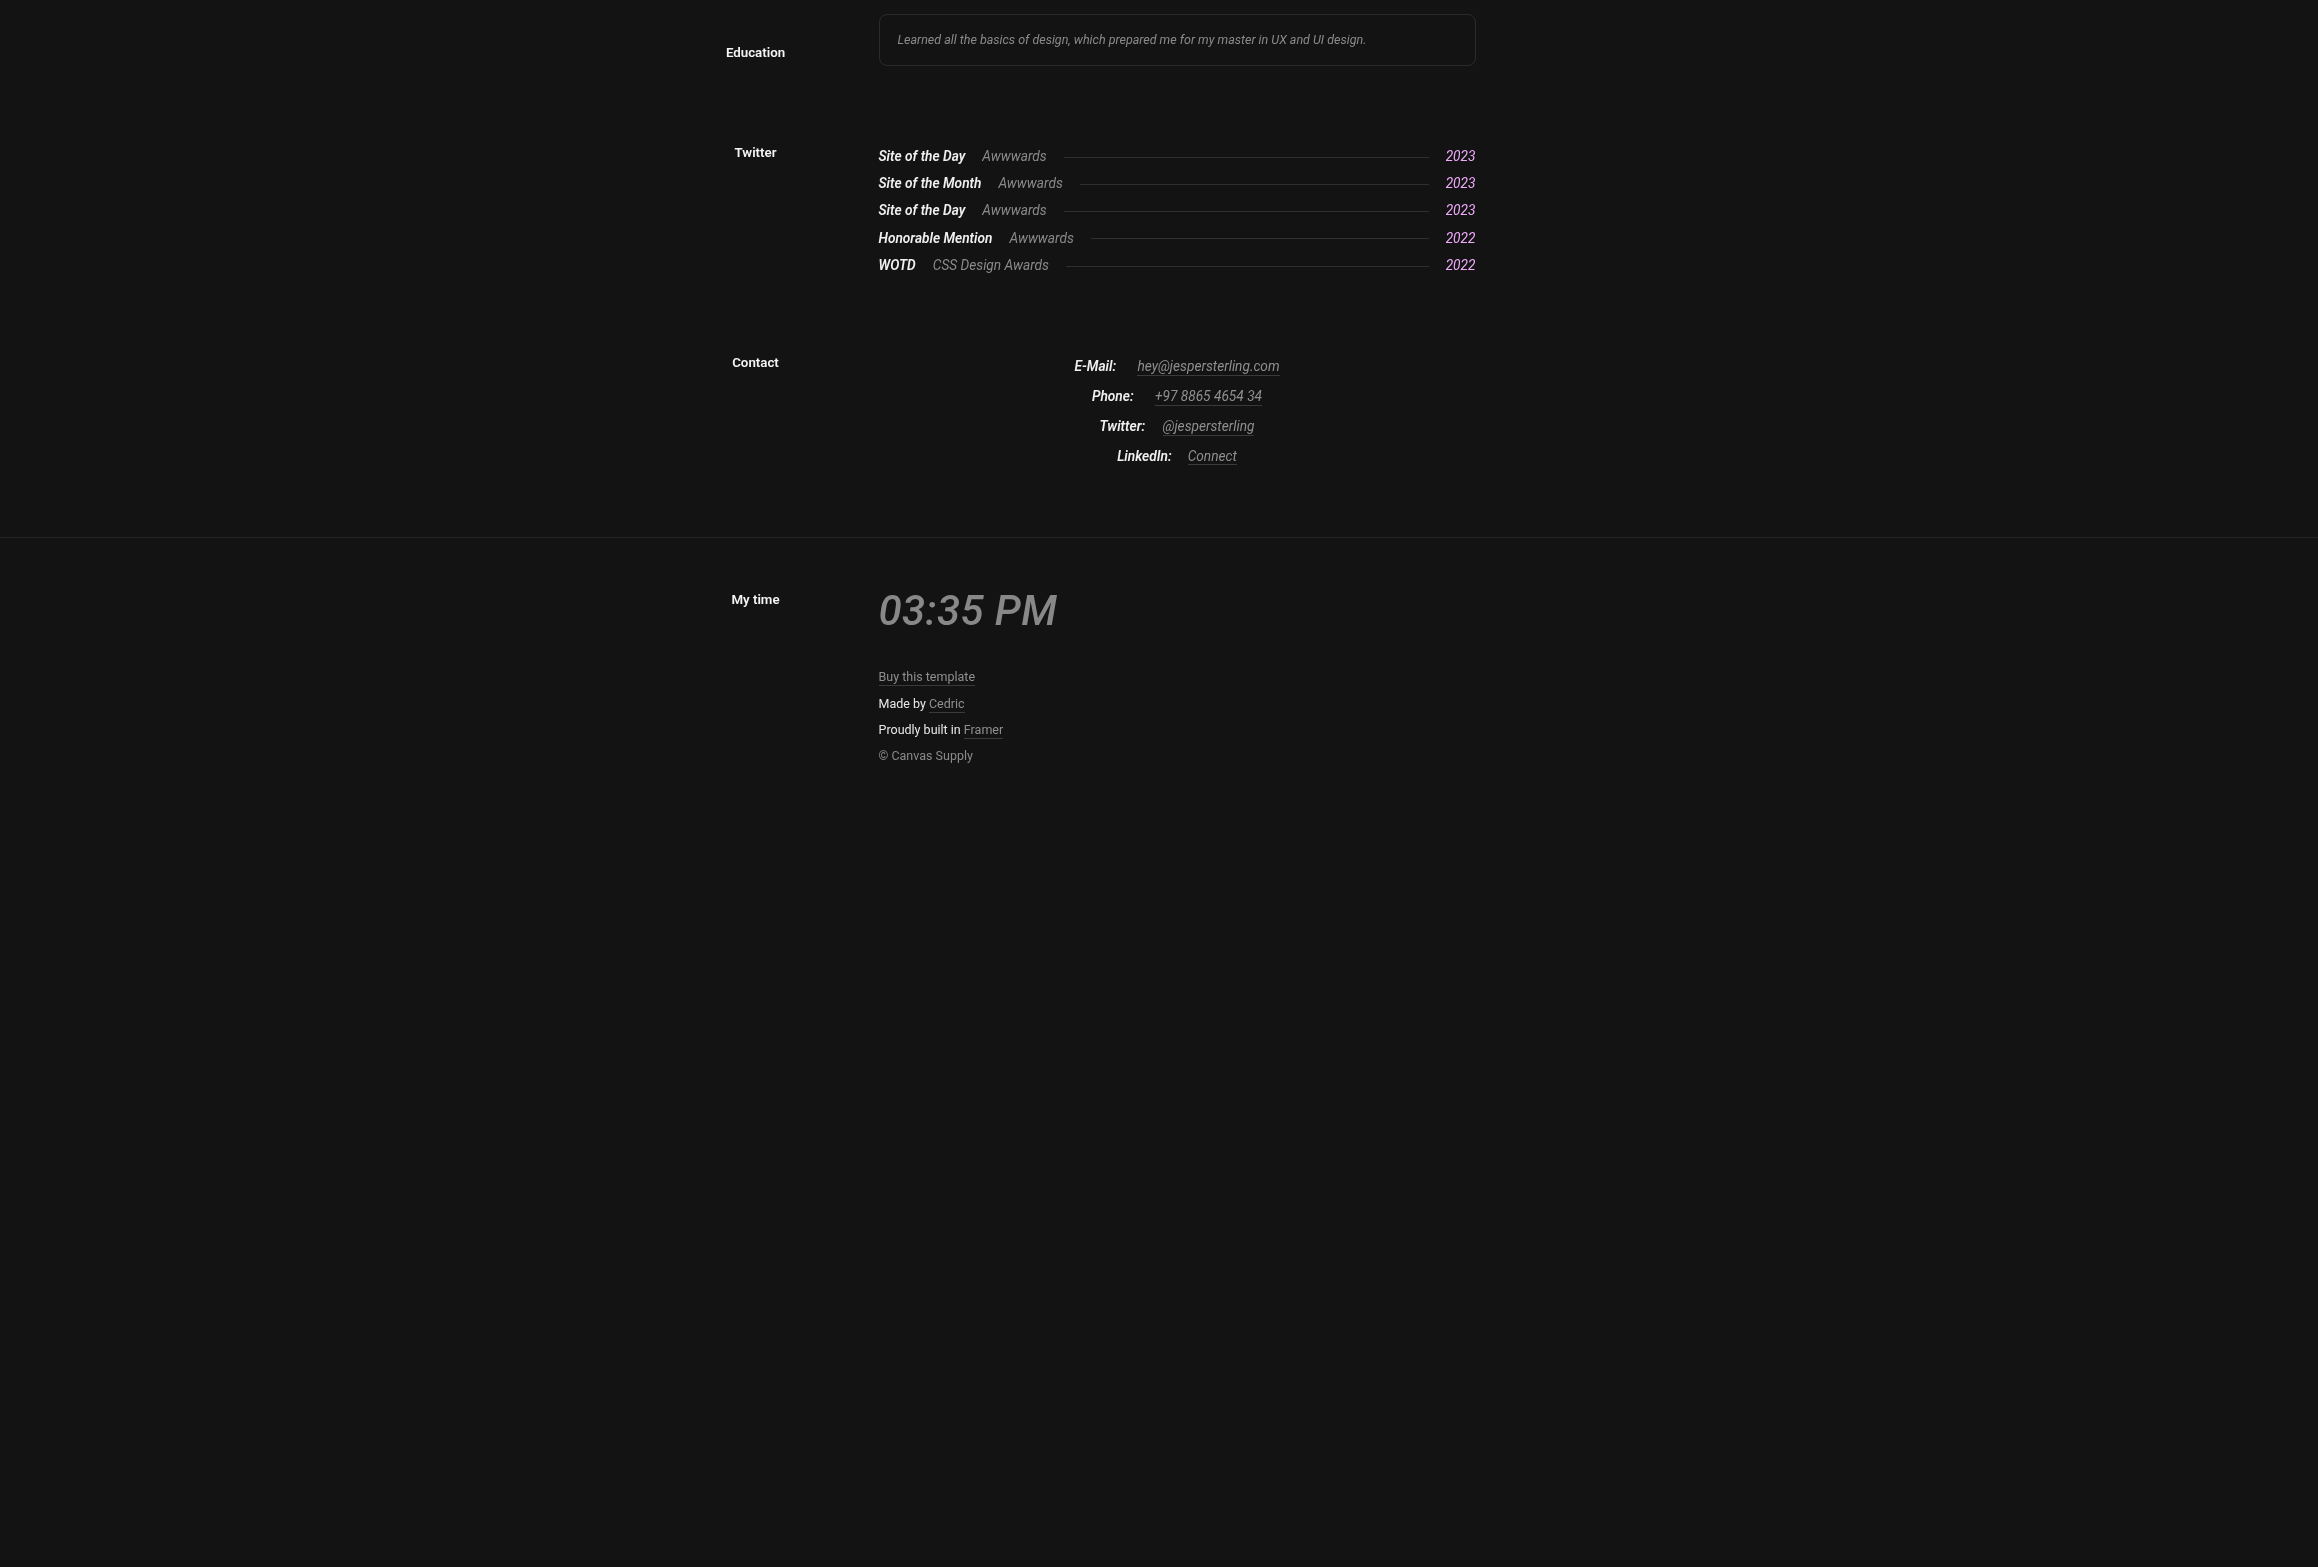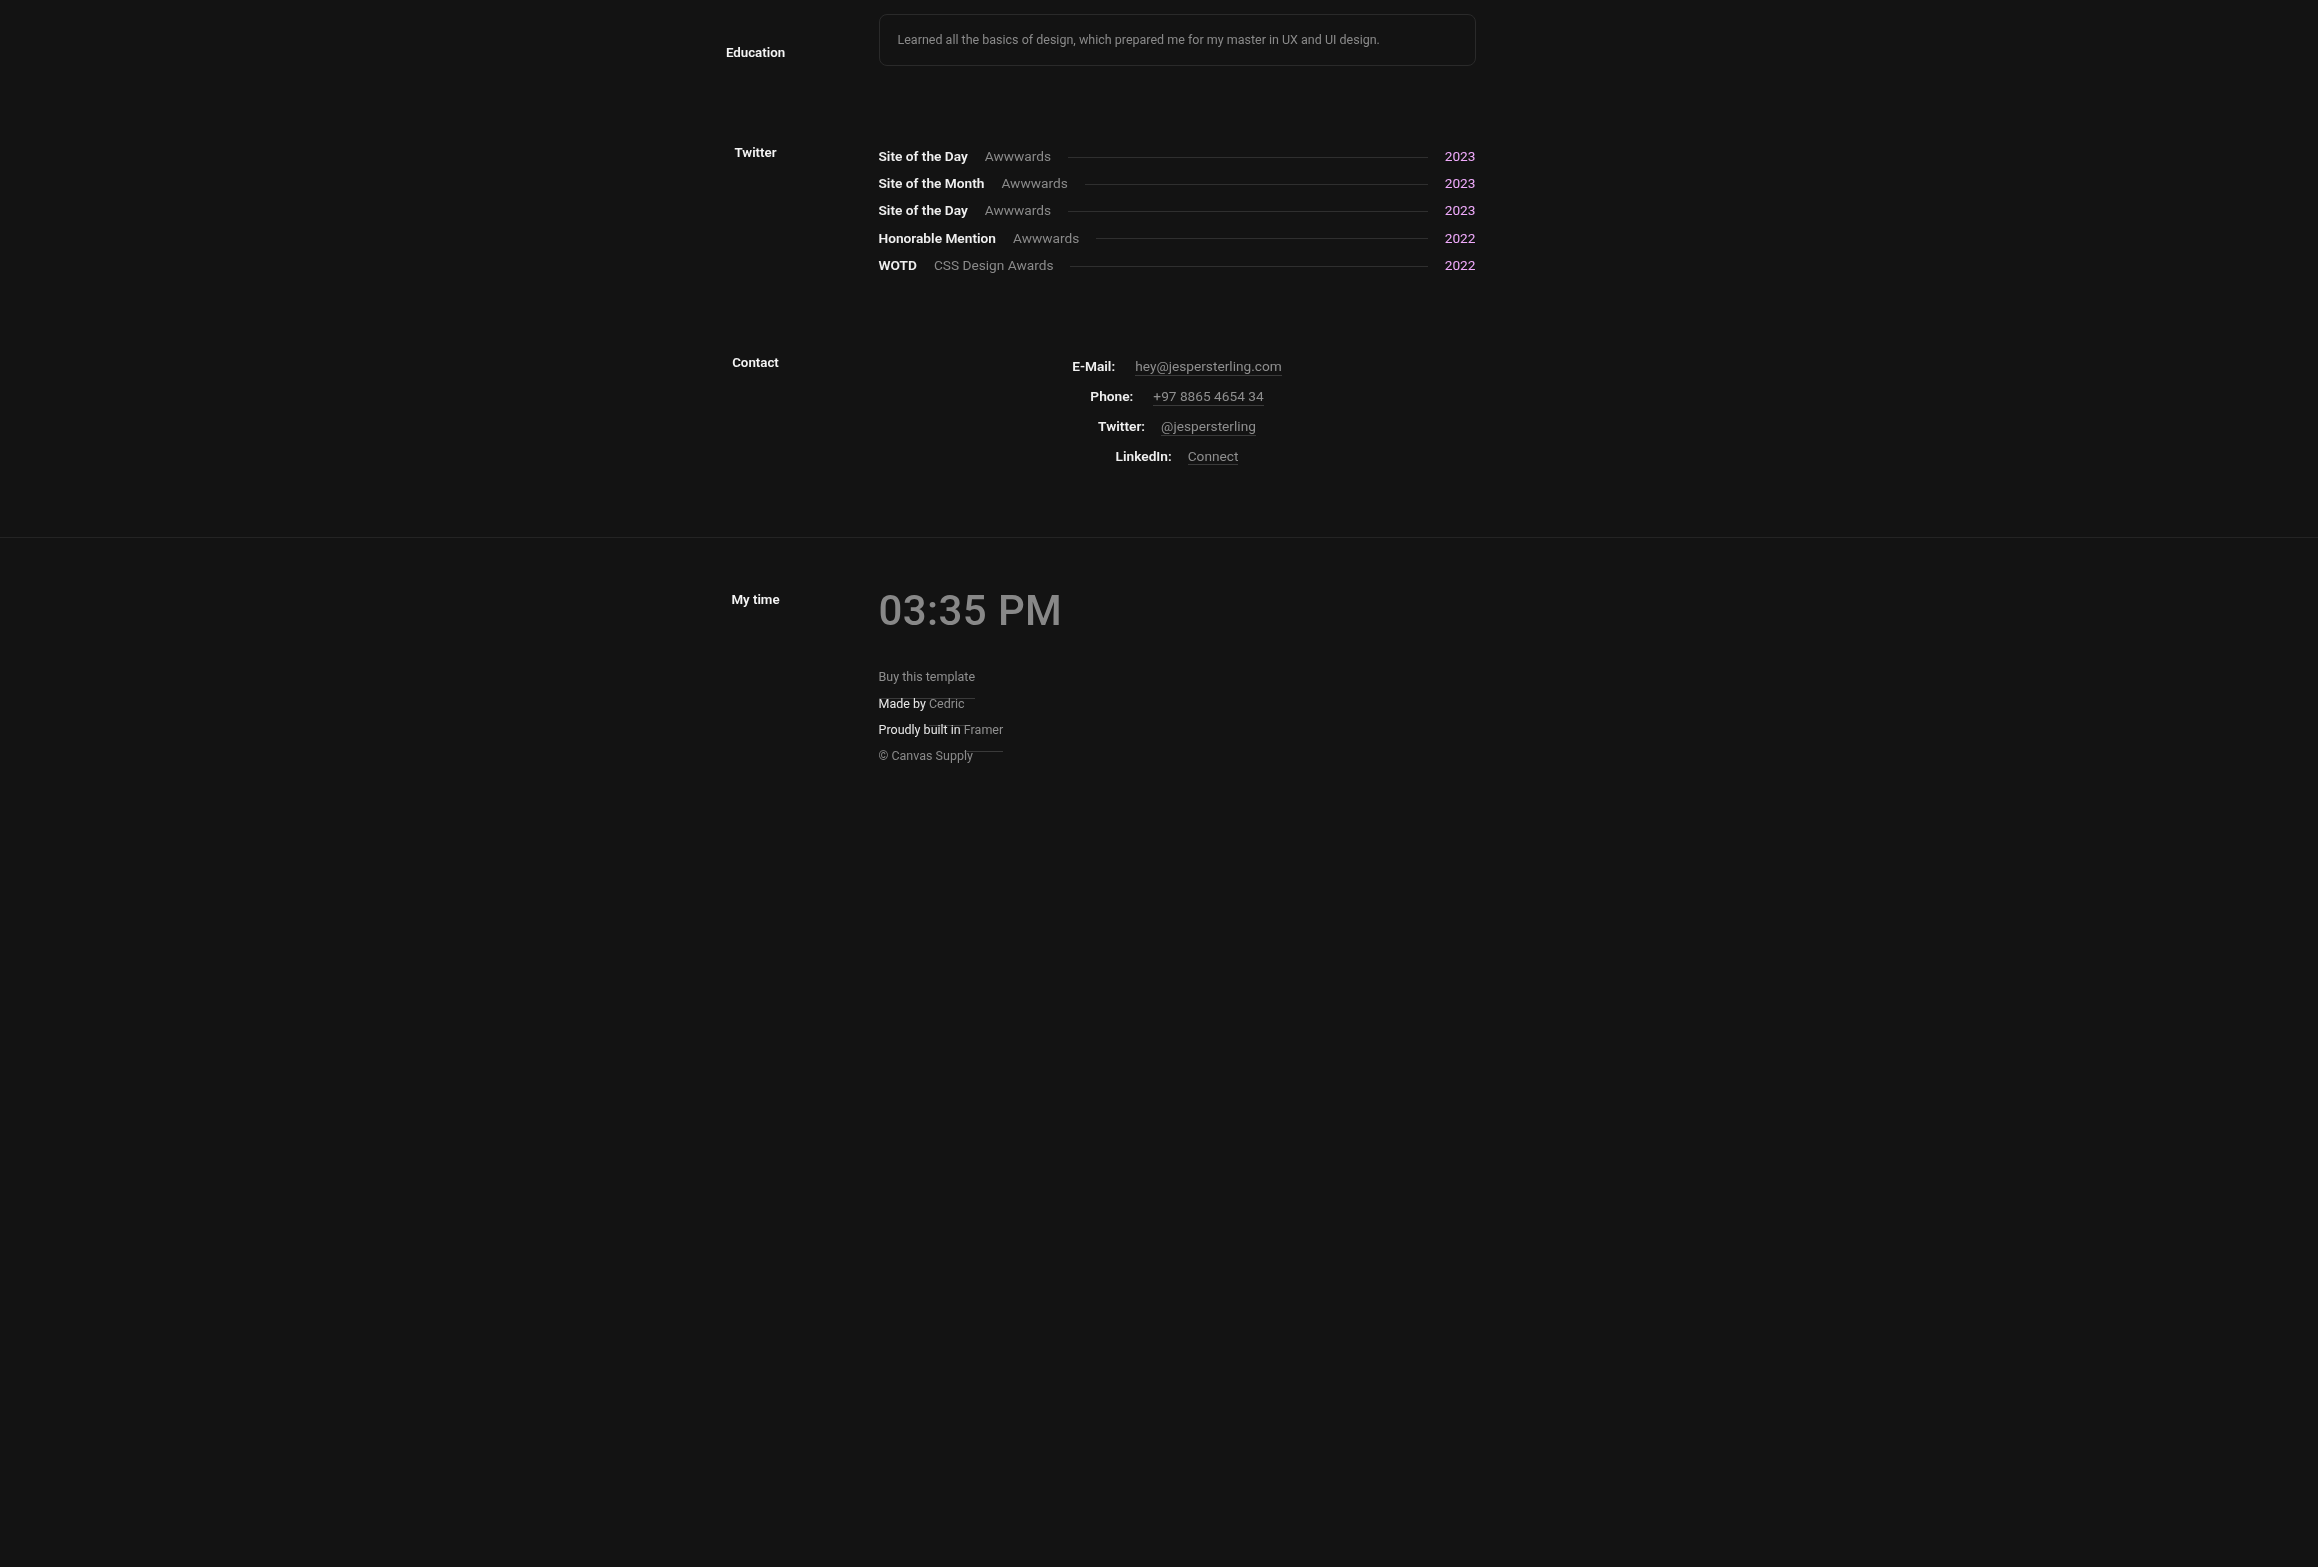--- a/index.html
+++ b/index.html
@@ -22,20 +22,21 @@
     .label-col {
       width: 214px;
       flex-shrink: 0;
       padding-left: 0;
       text-align: center;
     }
     .content-col {
       flex: 1;
       padding-left: 0;
       max-width: 597px;
+      font-style: italic;
     }
     .section-label {
       font-weight: 600;
       color: #f5f5f5;
       font-size: 13.3px;
     }
     .education-row {
       padding-top: 16px;
       padding-bottom: 48px;
     }
@@ -127,21 +128,21 @@
     }
     .footer-line {
       padding: 5.6px 0;
       font-size: 12.5px;
       color: #8a8a8a;
     }
     .footer-line .white { color: #e8e8e8; }
     .footer-link {
       color: #8f8f8f;
       border-bottom: 0.8px solid #3a3a3a;
-      padding-bottom: 14px;
+      padding-bottom: 1px;
       cursor: pointer;
     }
   </style>
 </head>
 <body>
 
 <div class="container">
 
   <div class="row education-row">
     <div class="label-col edu-label-offset">

